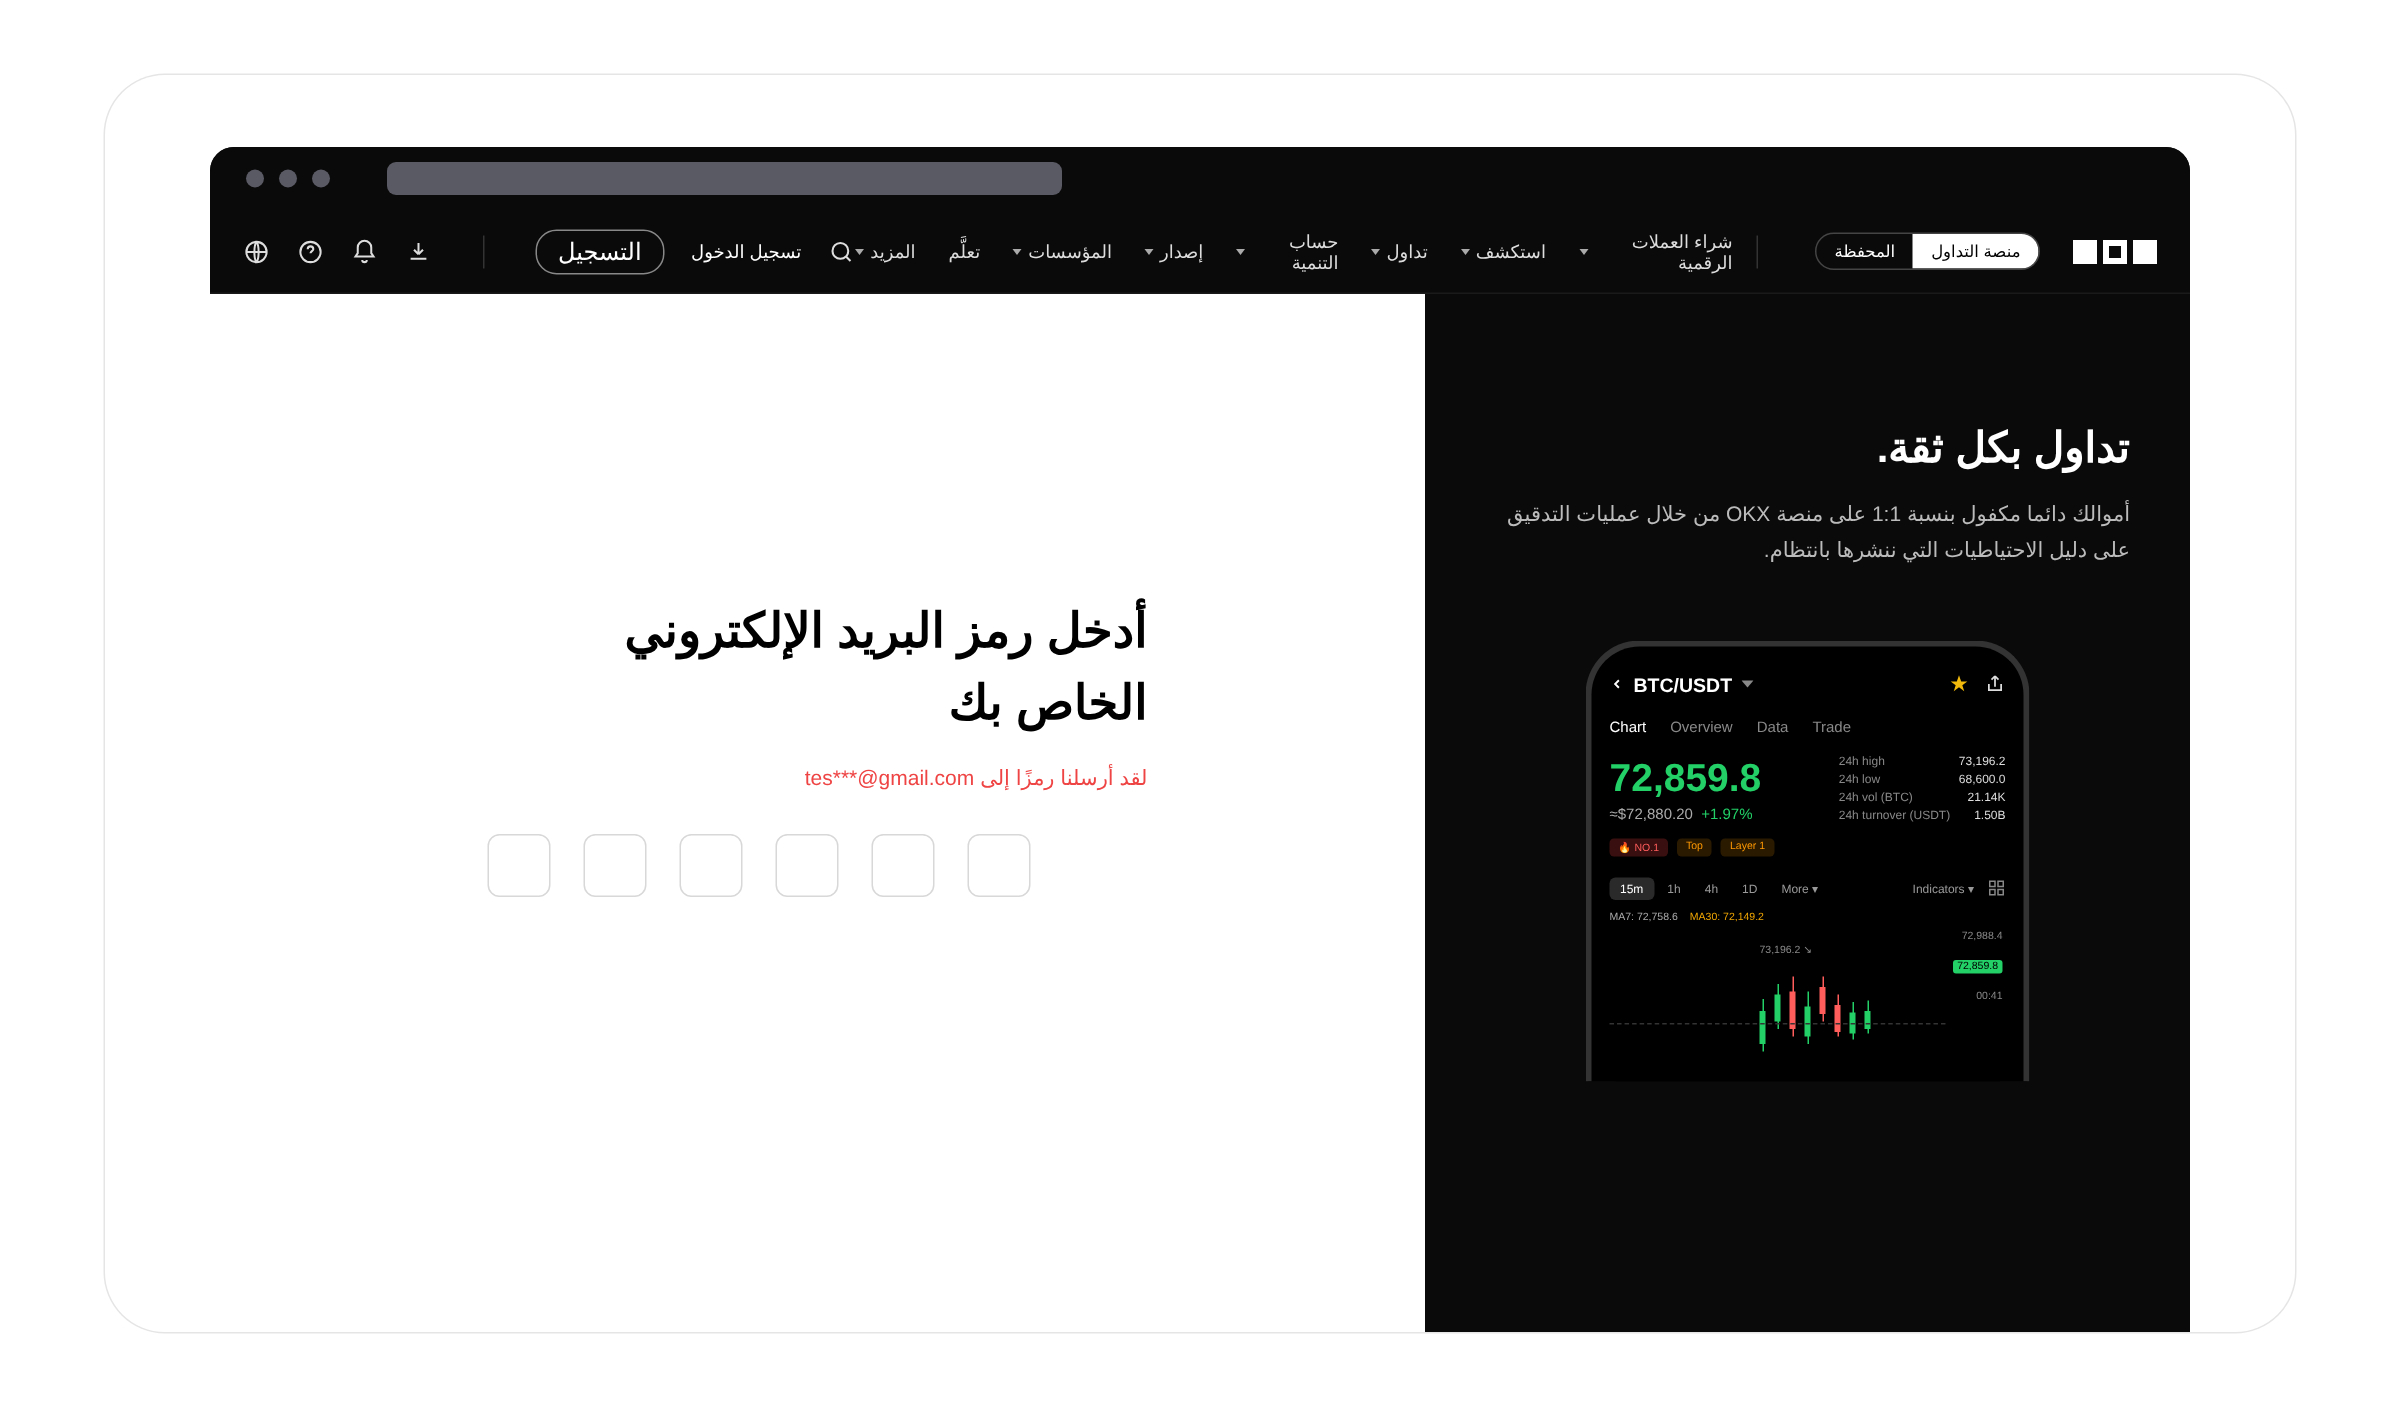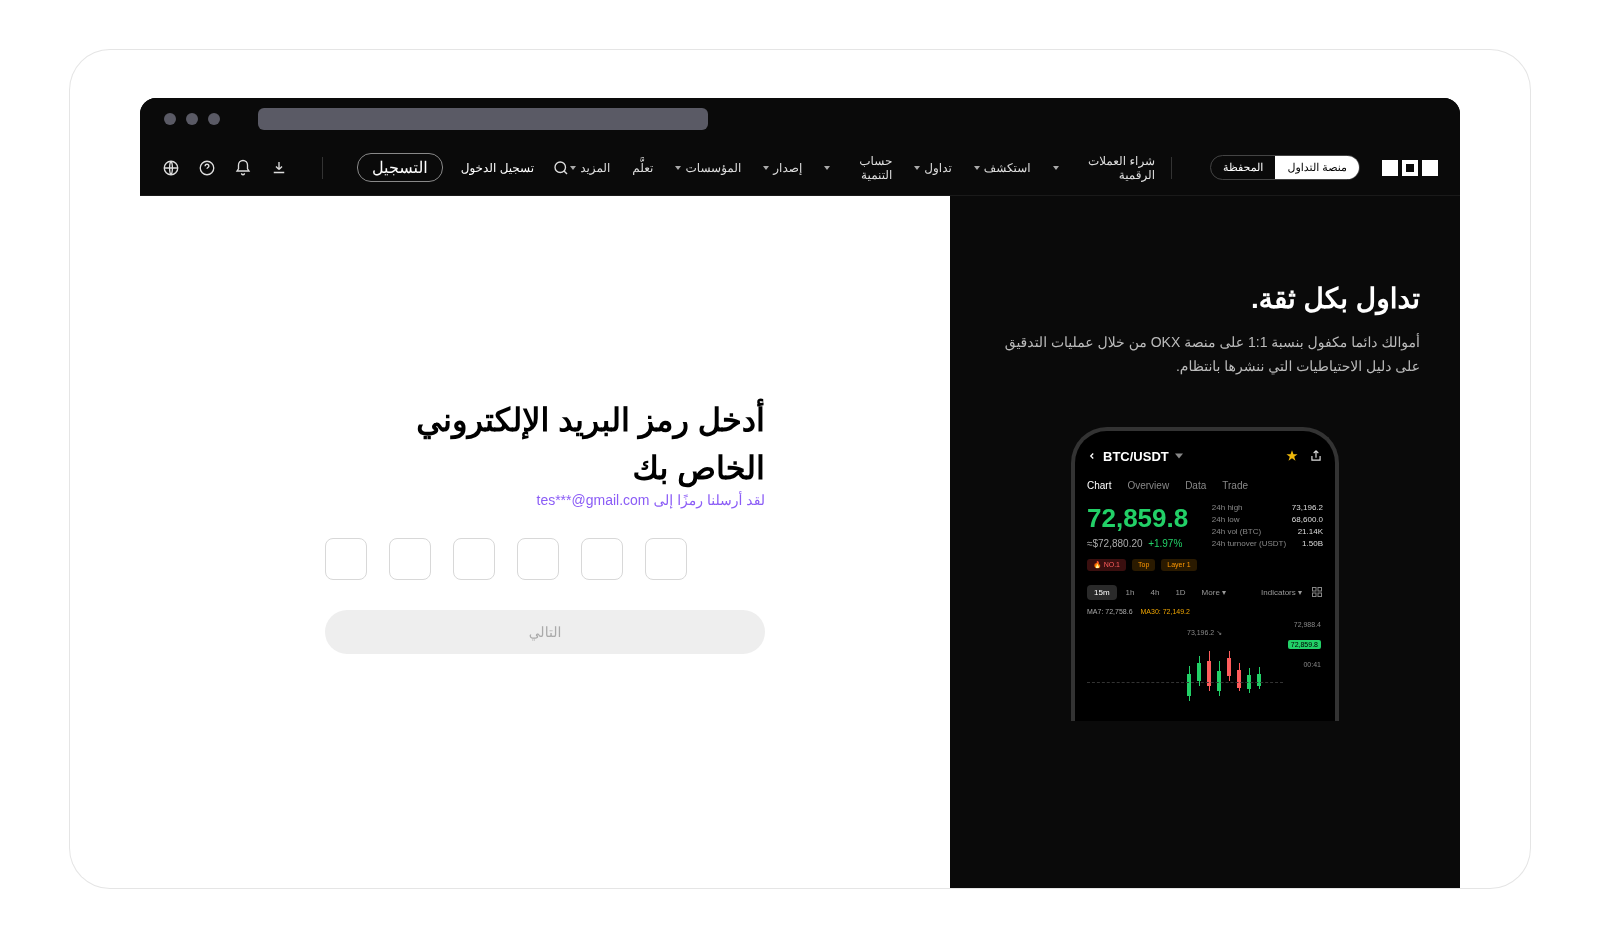--- a/index.html
+++ b/index.html
@@ -23,21 +23,21 @@
 .chev { border-top: 4px solid #aaa; border-left: 3px solid transparent; border-right: 3px solid transparent; }
 .nav-icons { display: flex; gap: 18px; align-items: center; margin-right: auto; direction: ltr; }
 .nav-icon { width: 18px; height: 18px; cursor: pointer; display: flex; align-items: center; justify-content: center; }
 .nav-icon svg { width: 18px; height: 18px; stroke: #ddd; stroke-width: 1.8; fill: none; }
 .signup-btn { border: 1px solid #888; border-radius: 14px; padding: 4px 14px; font-size: 16px; color: #fff; cursor: pointer; }
 .login-txt { color: #fff; font-size: 12px; cursor: pointer; }
 .content { flex: 1; display: flex; direction: rtl; overflow: hidden; }
 .promo { flex: 0 0 510px; background: #0a0a0a; padding: 86px 40px 0 40px; color: #fff; display: flex; flex-direction: column; align-items: flex-start; }
 .promo-title { font-size: 28px; font-weight: 700; margin-bottom: 16px; }
 .promo-desc { font-size: 14px; color: #bbb; line-height: 1.7; }
-.phone { margin-top: 48px; width: 268px; border: 4px solid #333; border-radius: 36px 36px 0 0; border-bottom: none; background: #000; padding: 18px 12px 0 12px; align-self: center; direction: ltr; }
+.phone { margin-top: 48px; width: 296px; border: 4px solid #333; border-radius: 36px 36px 0 0; border-bottom: none; background: #000; padding: 18px 12px 0 12px; align-self: center; direction: ltr; }
 .phone-head { display: flex; align-items: center; justify-content: space-between; margin-bottom: 12px; }
 .phone-pair { display: flex; align-items: center; gap: 6px; font-size: 13px; font-weight: 700; }
 .phone-head-icons { display: flex; gap: 10px; }
 .phone-tabs { display: flex; gap: 16px; font-size: 10px; color: #888; margin-bottom: 12px; margin-top: 16px; }
 .phone-tabs .act { color: #fff; }
 .phone-row { display: flex; justify-content: space-between; align-items: flex-start; }
 .big-price { font-size: 26px; font-weight: 700; color: #22d067; }
 .sub-price { font-size: 10px; color: #aaa; margin-top: 4px; }
 .sub-price span { color: #22d067; }
 .stats { font-size: 8px; color: #888; text-align: right; }
@@ -55,22 +55,22 @@
 .ma-row .m2 { color: #f0a500; margin-left: 8px; }
 .chart-area { height: 100px; margin-top: 6px; position: relative; }
 .chart-labels { position: absolute; right: 2px; top: 0; font-size: 7px; color: #888; text-align: right; }
 .chart-labels div { margin-bottom: 12px; }
 .chart-labels .hl { background: #22d067; color: #000; padding: 1px 3px; border-radius: 2px; }
 .candle { position: absolute; bottom: 0; width: 4px; }
 .cbody { position: absolute; left: 0; width: 4px; }
 .cwick { position: absolute; left: 1.5px; width: 1px; }
 .form-panel { flex: 1; background: #fff; display: flex; flex-direction: column; align-items: center; padding-top: 200px; }
 .form-inner { width: 440px; text-align: right; }
-.form-title { font-size: 32px; font-weight: 700; color: #000; line-height: 1.5; }
-.form-sub { font-size: 14px; color: #8b5cf6; margin-bottom: 30px; direction: rtl; }
+.form-title { font-size: 32px; font-weight: 700; color: #000; line-height: 1.5; margin-bottom: 18px; }
+.form-sub { font-size: 14px; color: #ef4444; margin-bottom: 30px; direction: rtl; }
 .code-row { display: flex; gap: 22px; justify-content: flex-start; direction: ltr; margin-bottom: 30px; }
 .code-box { width: 42px; height: 42px; border: 1px solid #d8d8d8; border-radius: 8px; text-align: center; font-size: 18px; }
 .next-btn { width: 100%; height: 44px; border-radius: 22px; background: #eee; color: #aaa; border: none; font-size: 14px; cursor: pointer; margin-bottom: 20px; }
 .resend { text-align: center; font-size: 12px; color: #555; }
 .resend a { color: #000; text-decoration: underline; cursor: pointer; }
 </style>
 </head>
 <body>
 
 <div class="outer-frame">
@@ -289,18 +289,17 @@
             <span>لقد أرسلنا رمزًا إلى</span> <span style="direction:ltr;unicode-bidi:embed">tes***@gmail.com</span>
           </div>
           <div class="code-row">
             <input class="code-box" maxlength="1" style="">
             <input class="code-box" maxlength="1" style="">
             <input class="code-box" maxlength="1" style="">
             <input class="code-box" maxlength="1" style="">
             <input class="code-box" maxlength="1" style="">
             <input class="code-box" maxlength="1" style="">
           </div>
-          <button class="next-btn">التالي</button>
         </div>
       </div>
     </div>
   </div>
 </div>
 
 </body></html>

